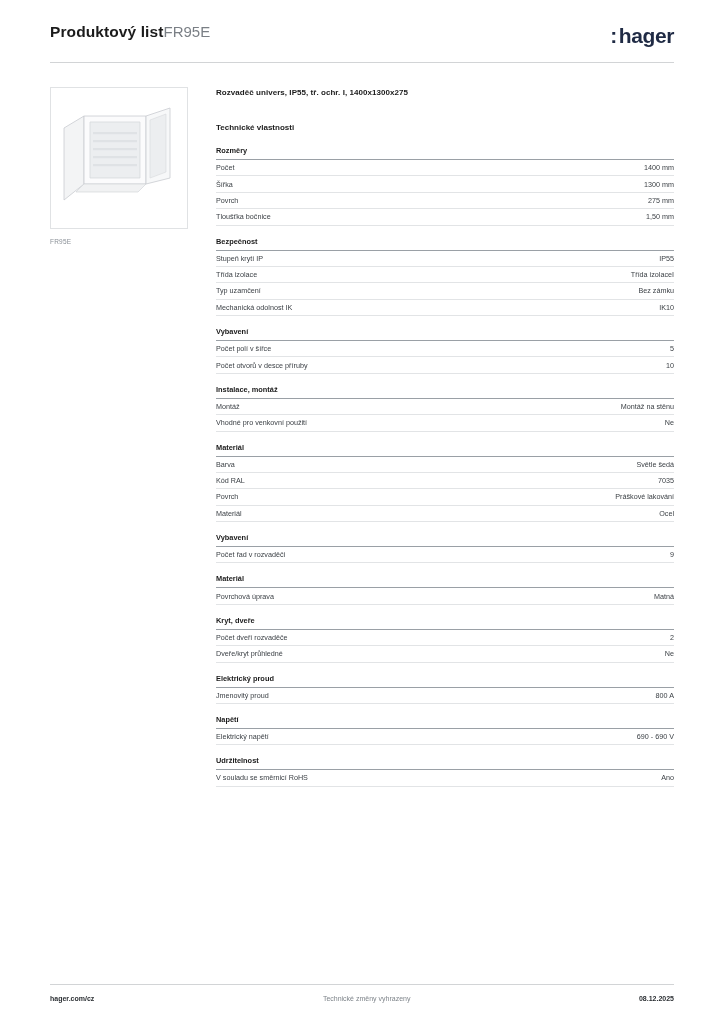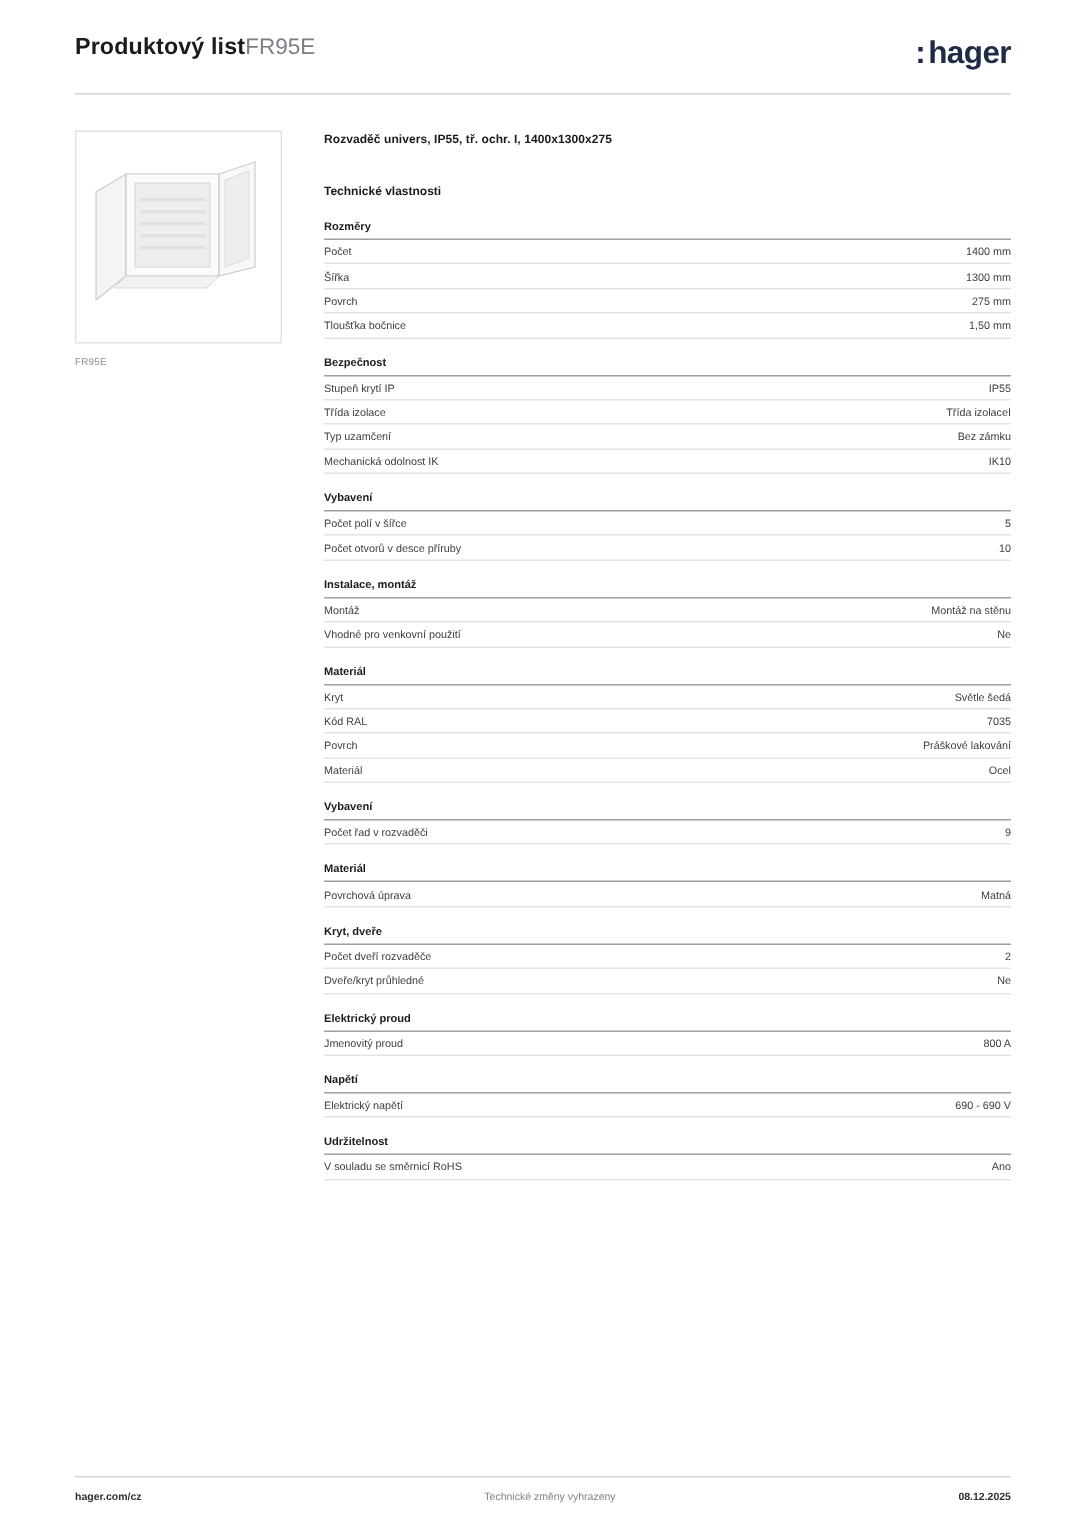--- a/index.html
+++ b/index.html
@@ -273,21 +273,21 @@
               <div class="v">Montáž na stěnu</div>
             </div>
             <div class="row">
               <div class="k">Vhodné pro venkovní použití</div>
               <div class="v">Ne</div>
             </div>
           </div>
           <div class="group">
             <div class="group-title">Materiál</div>
             <div class="row">
-              <div class="k">Kryt</div>
+              <div class="k">Barva</div>
               <div class="v">Světle šedá</div>
             </div>
             <div class="row">
               <div class="k">Kód RAL</div>
               <div class="v">7035</div>
             </div>
             <div class="row">
               <div class="k">Povrch</div>
               <div class="v">Práškové lakování</div>
             </div>

